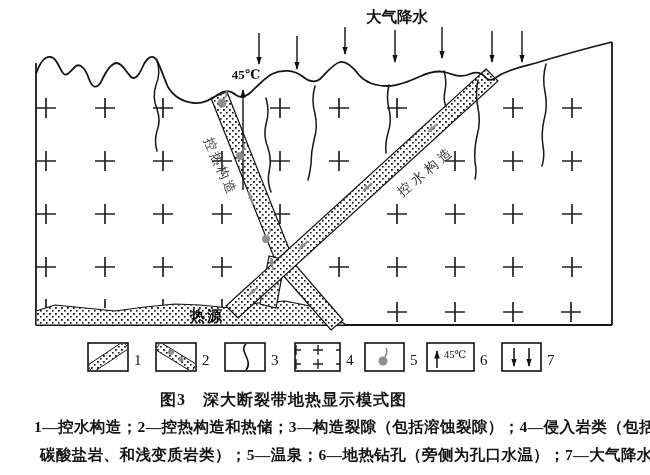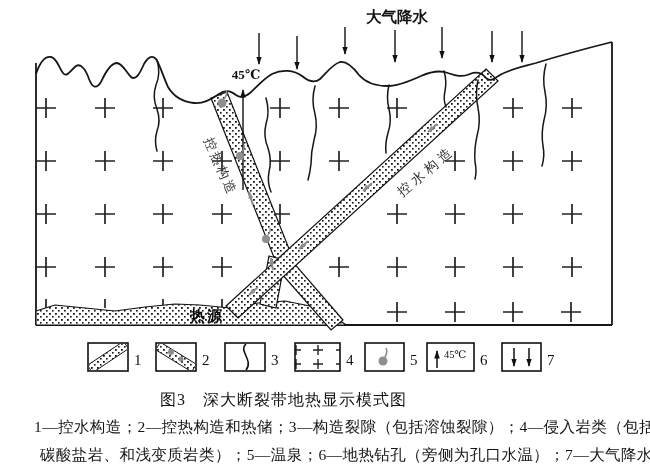--- a/index.html
+++ b/index.html
@@ -3,21 +3,21 @@
 <meta charset="utf-8">
 <style>
   html,body{margin:0;padding:0;}
   body{
     width:650px;height:475px;position:relative;background:#ffffff;
     font-family:"Liberation Serif","DejaVu Serif",serif;color:#111;
     overflow:hidden;
   }
   #diagram{position:absolute;left:0;top:0;}
   .cap{
-    position:absolute;font-weight:normal;color:#141414;
+    position:absolute;font-weight:bold;color:#141414;
     font-size:15.5px;letter-spacing:.4px;white-space:nowrap;
   }
   #caption-title{left:160px;top:390px;font-size:16px;letter-spacing:1px;}
   #caption-line1{left:34px;top:417px;}
   #caption-line2{left:40px;top:445px;}
   svg text{font-family:"Liberation Serif","DejaVu Serif",serif;}
 </style>
 </head>
 <body>
 

